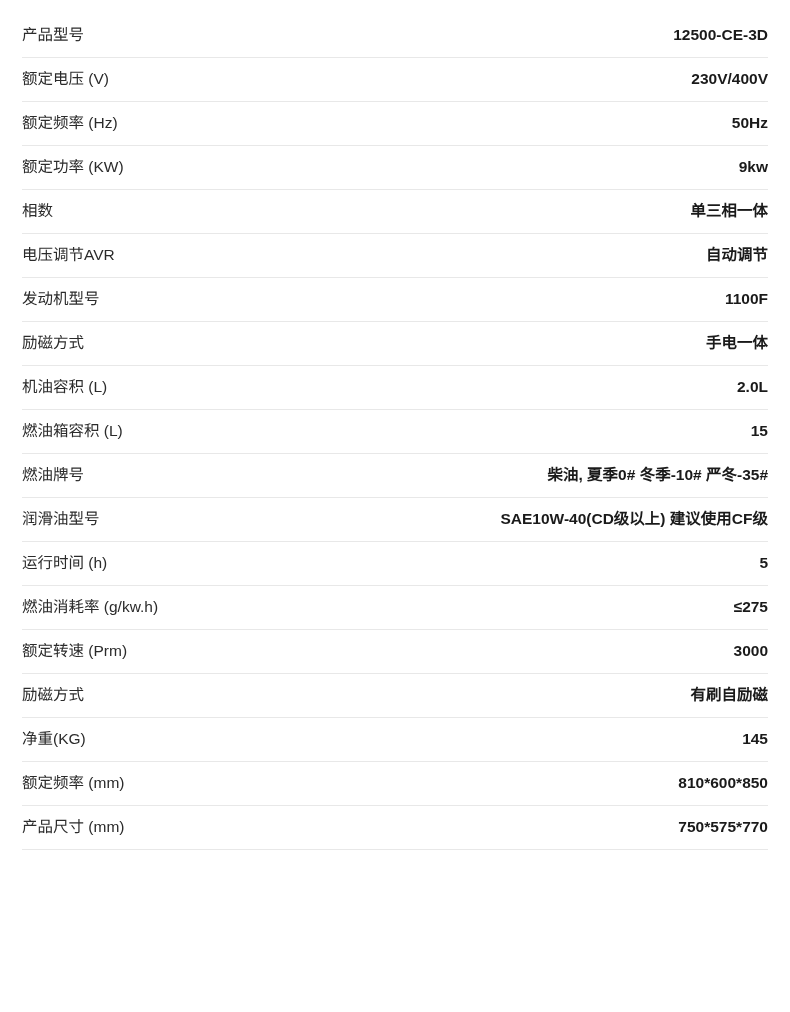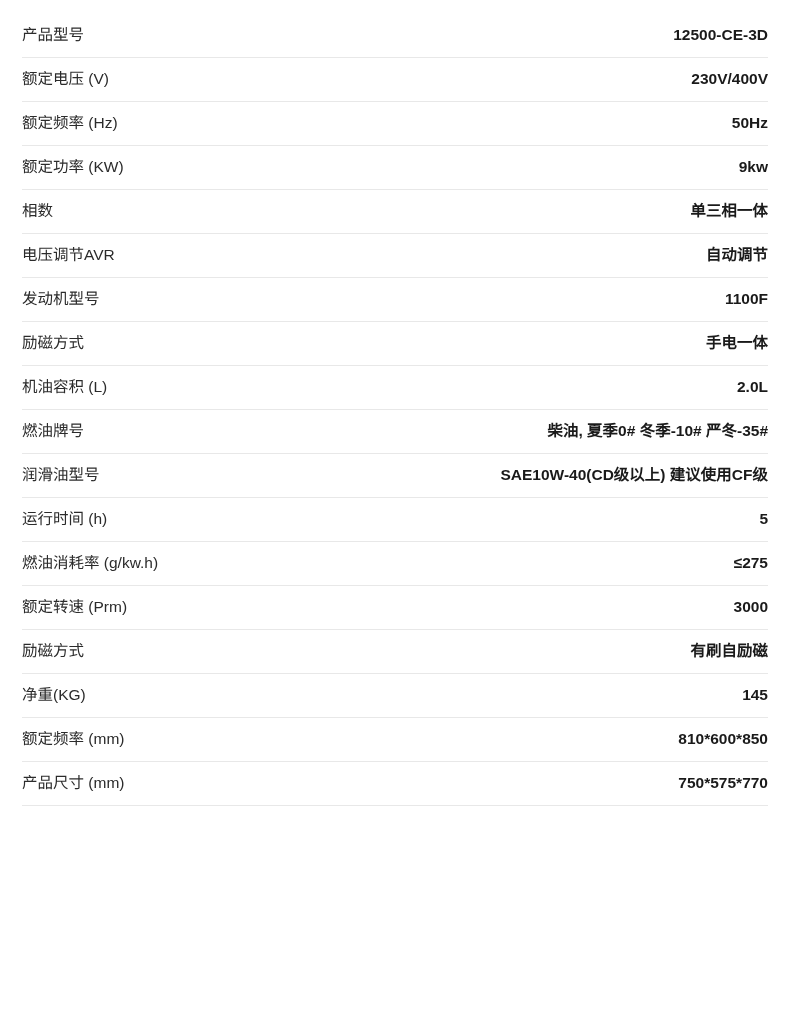--- a/index.html
+++ b/index.html
@@ -95,20 +95,24 @@
         </tr>
         <tr class="spec-row">
           <td class="cell cell-label">励磁方式</td>
           <td class="cell cell-value">手电一体</td>
         </tr>
         <tr class="spec-row">
           <td class="cell cell-label">机油容积 (L)</td>
           <td class="cell cell-value">2.0L</td>
         </tr>
         <tr class="spec-row">
+          <td class="cell cell-label">燃油箱容积 (L)</td>
+          <td class="cell cell-value">15</td>
+        </tr>
+        <tr class="spec-row">
           <td class="cell cell-label">燃油牌号</td>
           <td class="cell cell-value">柴油, 夏季0# 冬季-10# 严冬-35#</td>
         </tr>
         <tr class="spec-row">
           <td class="cell cell-label">润滑油型号</td>
           <td class="cell cell-value">SAE10W-40(CD级以上) 建议使用CF级</td>
         </tr>
         <tr class="spec-row">
           <td class="cell cell-label">运行时间 (h)</td>
           <td class="cell cell-value">5</td>

